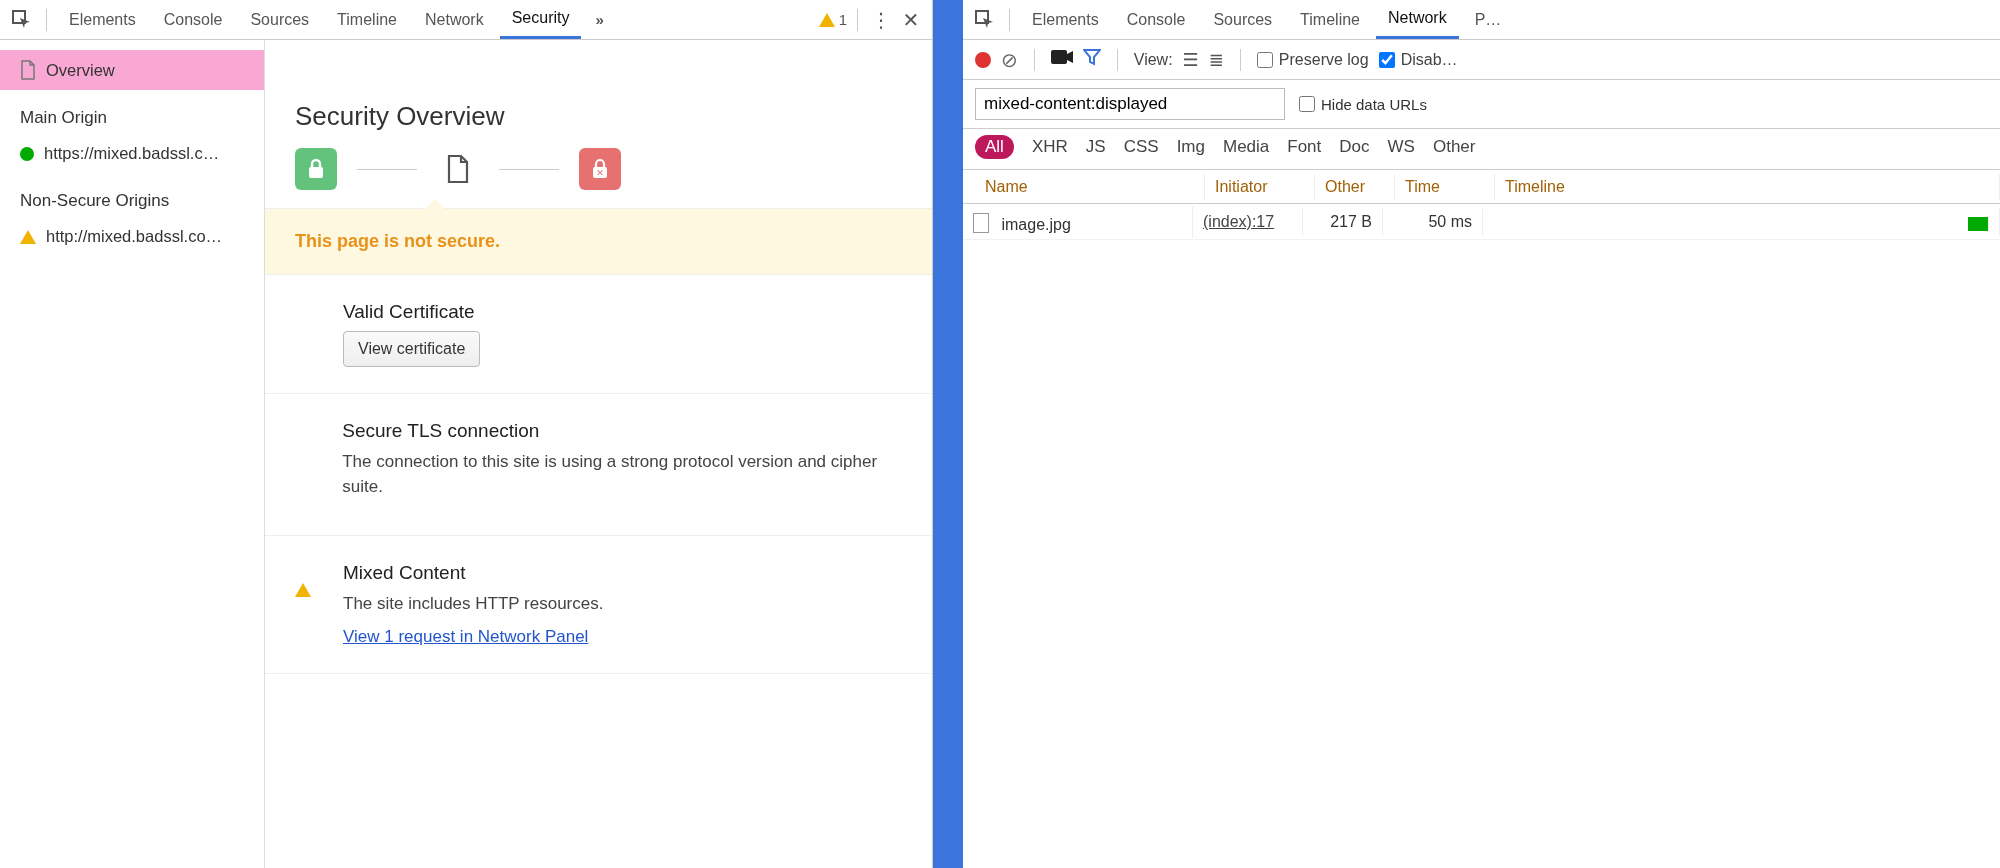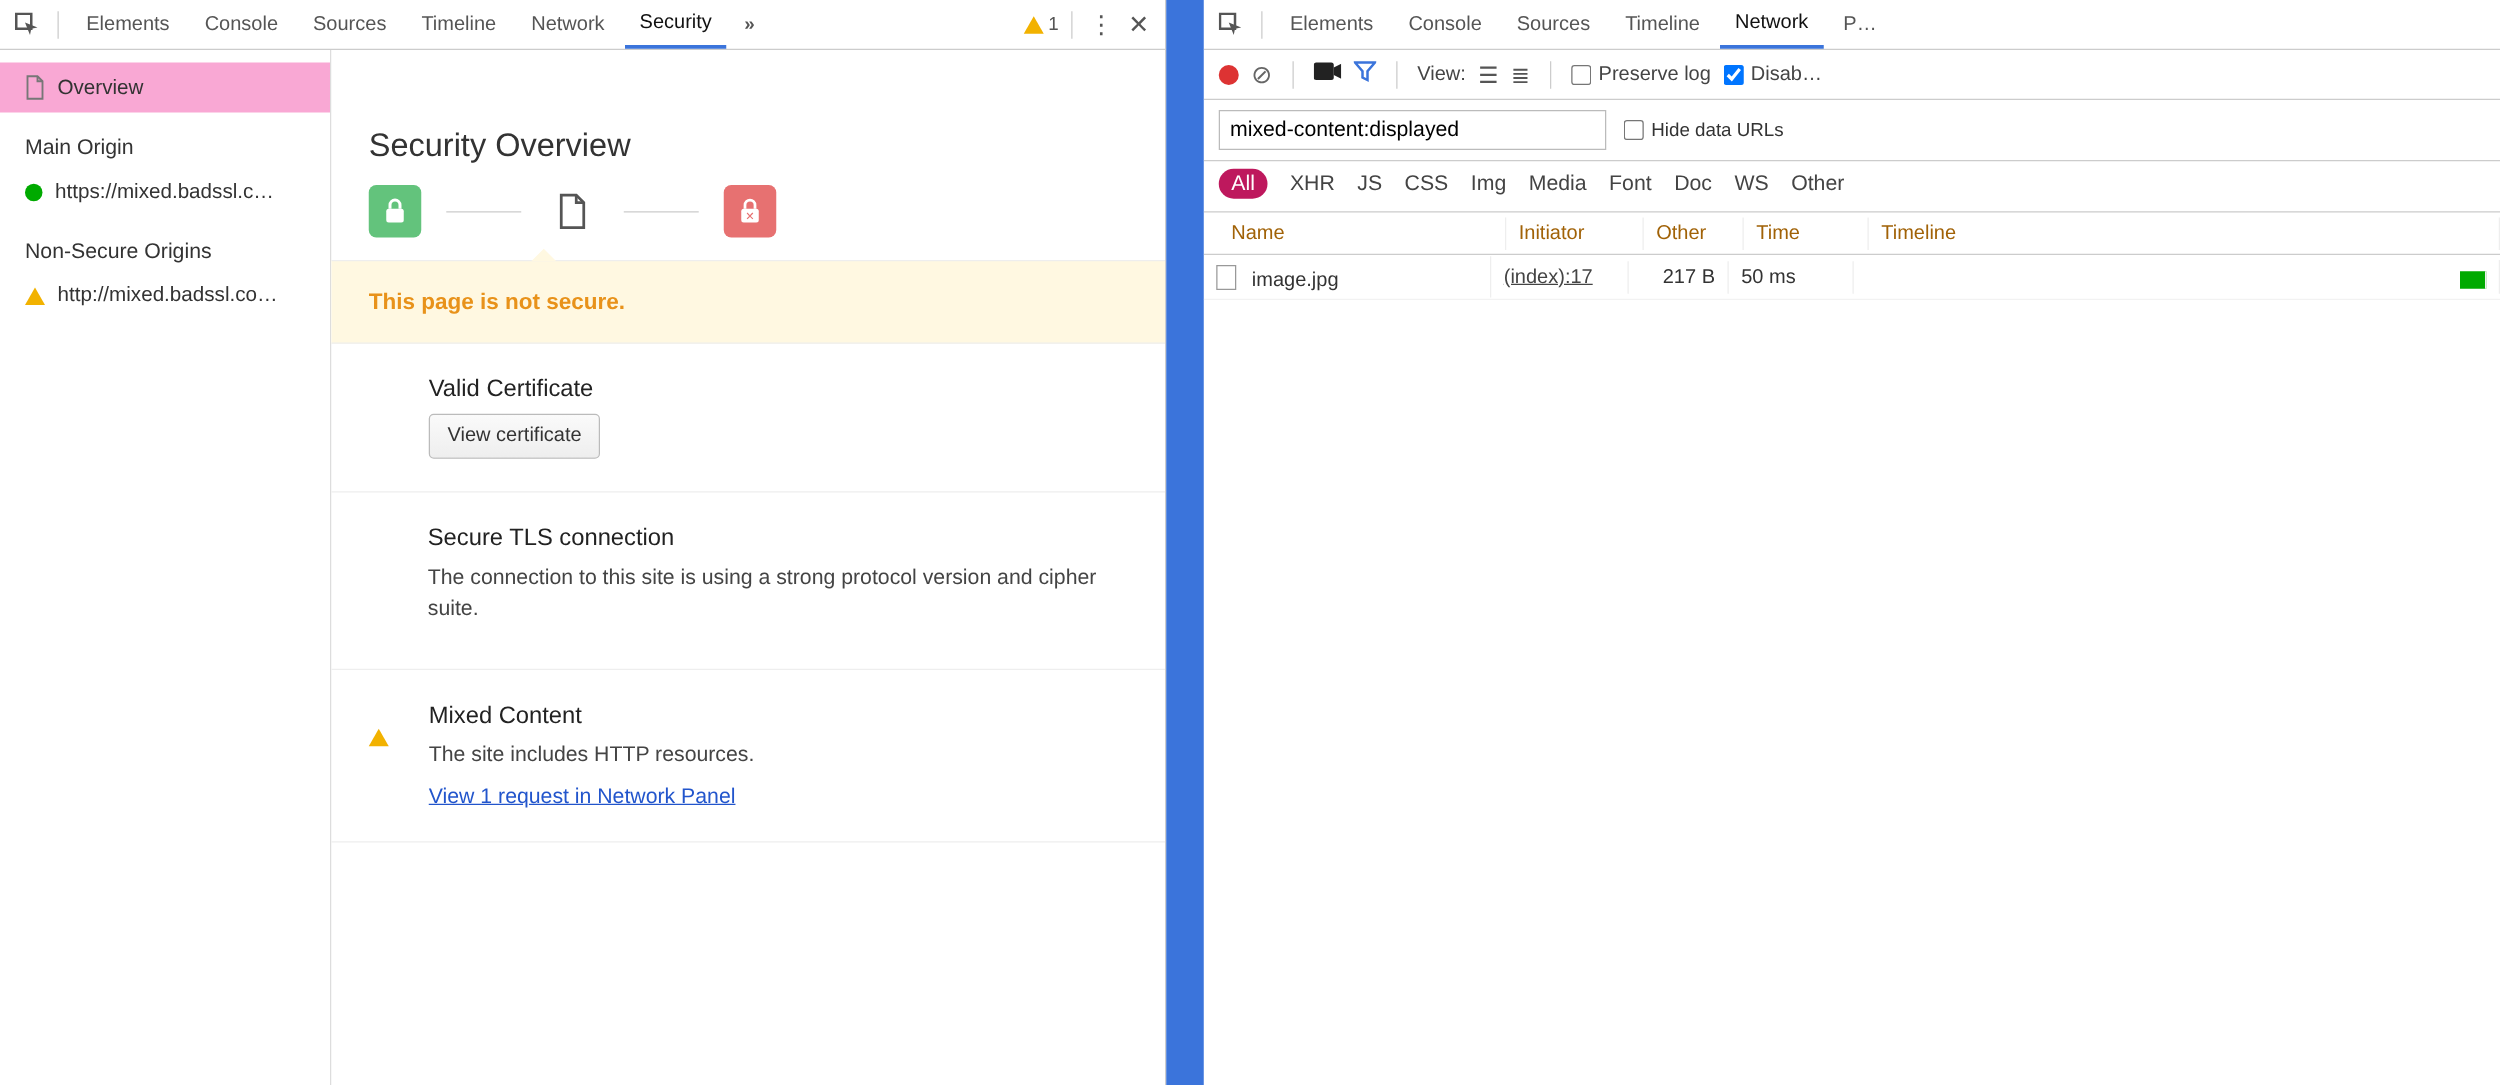--- a/index.html
+++ b/index.html
@@ -463,19 +463,19 @@
       <div>Timeline</div>
     </div>
 
     <div class="grid-row">
       <div>
         <span class="file-icon"></span>
         <span>image.jpg</span>
       </div>
       <div class="initiator">(index):17</div>
       <div style="text-align:right">217 B</div>
-      <div style="">50 ms</div>
+      <div style="text-align:right">50 ms</div>
       <div>
           <div class="tl-bar" style="width:14px;margin-left:auto"></div>
         </div>
     </div>
   </div>
 </div>
 
 </body></html>

